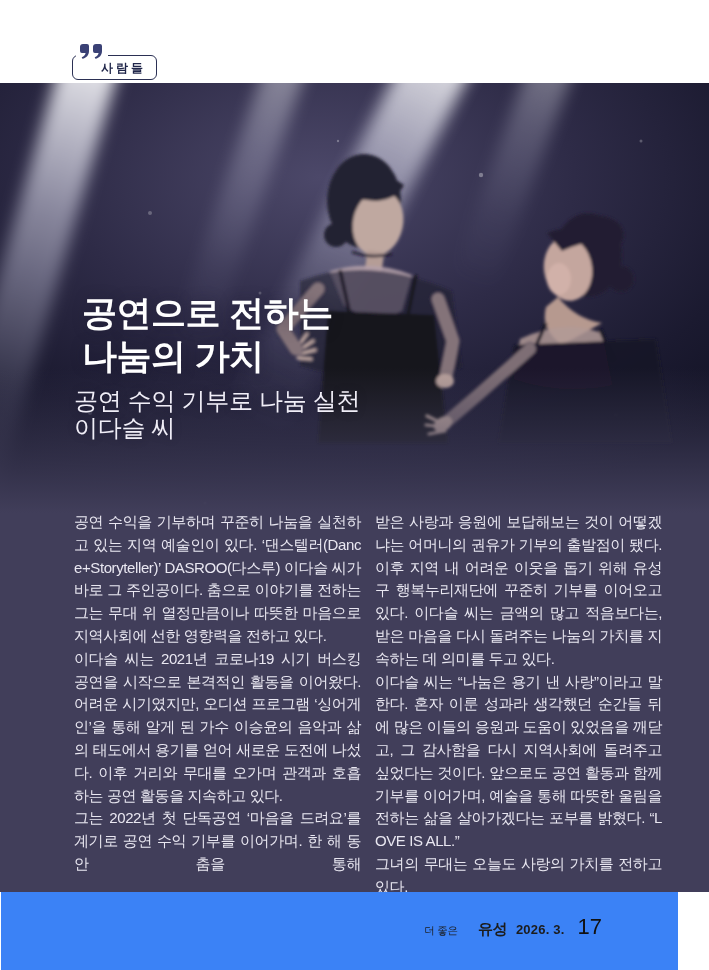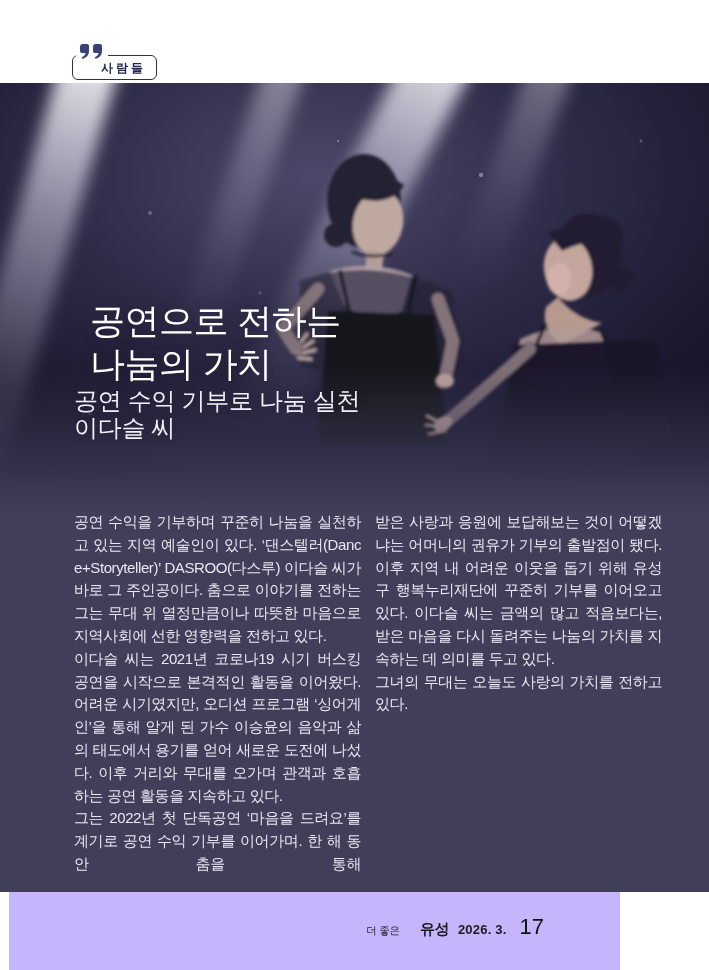--- a/index.html
+++ b/index.html
@@ -24,42 +24,42 @@
   }
   
   .dark{
     position:absolute;top:83px;left:0;width:709px;height:809px;
     background:#413E5A;overflow:hidden;
   }
   .photo{position:absolute;top:0;left:0;width:709px;height:430px;}
   .photo svg{display:block;}
   
   .hero{position:absolute;left:74px;top:0;width:560px;z-index:3;}
-  .hero-title{margin:16px;position:absolute;top:200px;left:0;
-    font-size:35px;font-weight:400;line-height:43px;color:#ffffff;letter-spacing:-0.5px;
+  .hero-title{margin:8px;position:absolute;top:200px;left:0;
+    font-size:35px;font-weight:700;line-height:43px;color:#ffffff;letter-spacing:-0.5px;
     text-shadow:0 0 14px rgba(20,20,40,.35);}
   .hero-title span{display:block;}
   .hero-sub{margin:0;position:absolute;top:304px;left:0;
     font-size:24px;font-weight:500;line-height:27px;color:#F0EEF7;letter-spacing:-0.3px;
     text-shadow:0 0 10px rgba(20,20,40,.3);}
   .hero-sub span{display:block;}
   
   .columns{
     position:absolute;top:428px;left:74px;right:47px;z-index:3;
     display:flex;gap:14px;
   }
   .col{flex:1 1 0;min-width:0;}
   .col p{
     margin:0;font-size:15px;line-height:22.8px;letter-spacing:-0.4px;
     color:#E9E7F1;text-align:justify;word-break:break-all;
   }
   .col p.cont{text-align-last:justify;}
   
   .footer{
-    position:absolute;left:9px;top:892px;width:611px;height:78px;background:#c4b5fd;
+    position:absolute;left:1px;top:892px;width:677px;height:78px;background:#3b82f6;
   }
   .footer-inner{
     position:absolute;top:22px;right:76px;display:inline-flex;align-items:baseline;
     color:#1c1c1c;white-space:nowrap;
   }
   .f-prefix{font-size:10.5px;font-weight:400;letter-spacing:-0.2px;}
   .f-name{font-size:15px;font-weight:800;margin-left:20px;letter-spacing:-0.5px;}
   .f-issue{font-size:13px;font-weight:700;margin-left:9px;letter-spacing:0.2px;margin-top:6px;}
   .f-page{font-size:22px;font-weight:300;margin-left:13px;color:#111;}
 </style>
@@ -195,20 +195,21 @@
   </div>
 
   <div class="columns">
     <div class="col">
       <p>공연 수익을 기부하며 꾸준히 나눔을 실천하고 있는 지역 예술인이 있다. ‘댄스텔러(Dance+Storyteller)’ DASROO(다스루) 이다슬 씨가 바로 그 주인공이다. 춤으로 이야기를 전하는 그는 무대 위 열정만큼이나 따뜻한 마음으로 지역사회에 선한 영향력을 전하고 있다.</p>
       <p>이다슬 씨는 2021년 코로나19 시기 버스킹 공연을 시작으로 본격적인 활동을 이어왔다. 어려운 시기였지만, 오디션 프로그램 ‘싱어게인’을 통해 알게 된 가수 이승윤의 음악과 삶의 태도에서 용기를 얻어 새로운 도전에 나섰다. 이후 거리와 무대를 오가며 관객과 호흡하는 공연 활동을 지속하고 있다.</p>
       <p class="cont">그는 2022년 첫 단독공연 ‘마음을 드려요’를 계기로 공연 수익 기부를 이어가며. 한 해 동안 춤을 통해</p>
     </div>
     <div class="col">
       <p>받은 사랑과 응원에 보답해보는 것이 어떻겠냐는 어머니의 권유가 기부의 출발점이 됐다. 이후 지역 내 어려운 이웃을 돕기 위해 유성구 행복누리재단에 꾸준히 기부를 이어오고 있다. 이다슬 씨는 금액의 많고 적음보다는, 받은 마음을 다시 돌려주는 나눔의 가치를 지속하는 데 의미를 두고 있다.</p>
+      <p>이다슬 씨는 “나눔은 용기 낸 사랑”이라고 말한다. 혼자 이룬 성과라 생각했던 순간들 뒤에 많은 이들의 응원과 도움이 있었음을 깨닫고, 그 감사함을 다시 지역사회에 돌려주고 싶었다는 것이다. 앞으로도 공연 활동과 함께 기부를 이어가며, 예술을 통해 따뜻한 울림을 전하는 삶을 살아가겠다는 포부를 밝혔다. “LOVE IS ALL.”</p>
       <p>그녀의 무대는 오늘도 사랑의 가치를 전하고 있다.</p>
 
     </div>
   </div>
 </section>
 
 <footer class="footer">
   <div class="footer-inner">
     <span class="f-prefix">더 좋은</span>
     <span class="f-name">유성</span>

